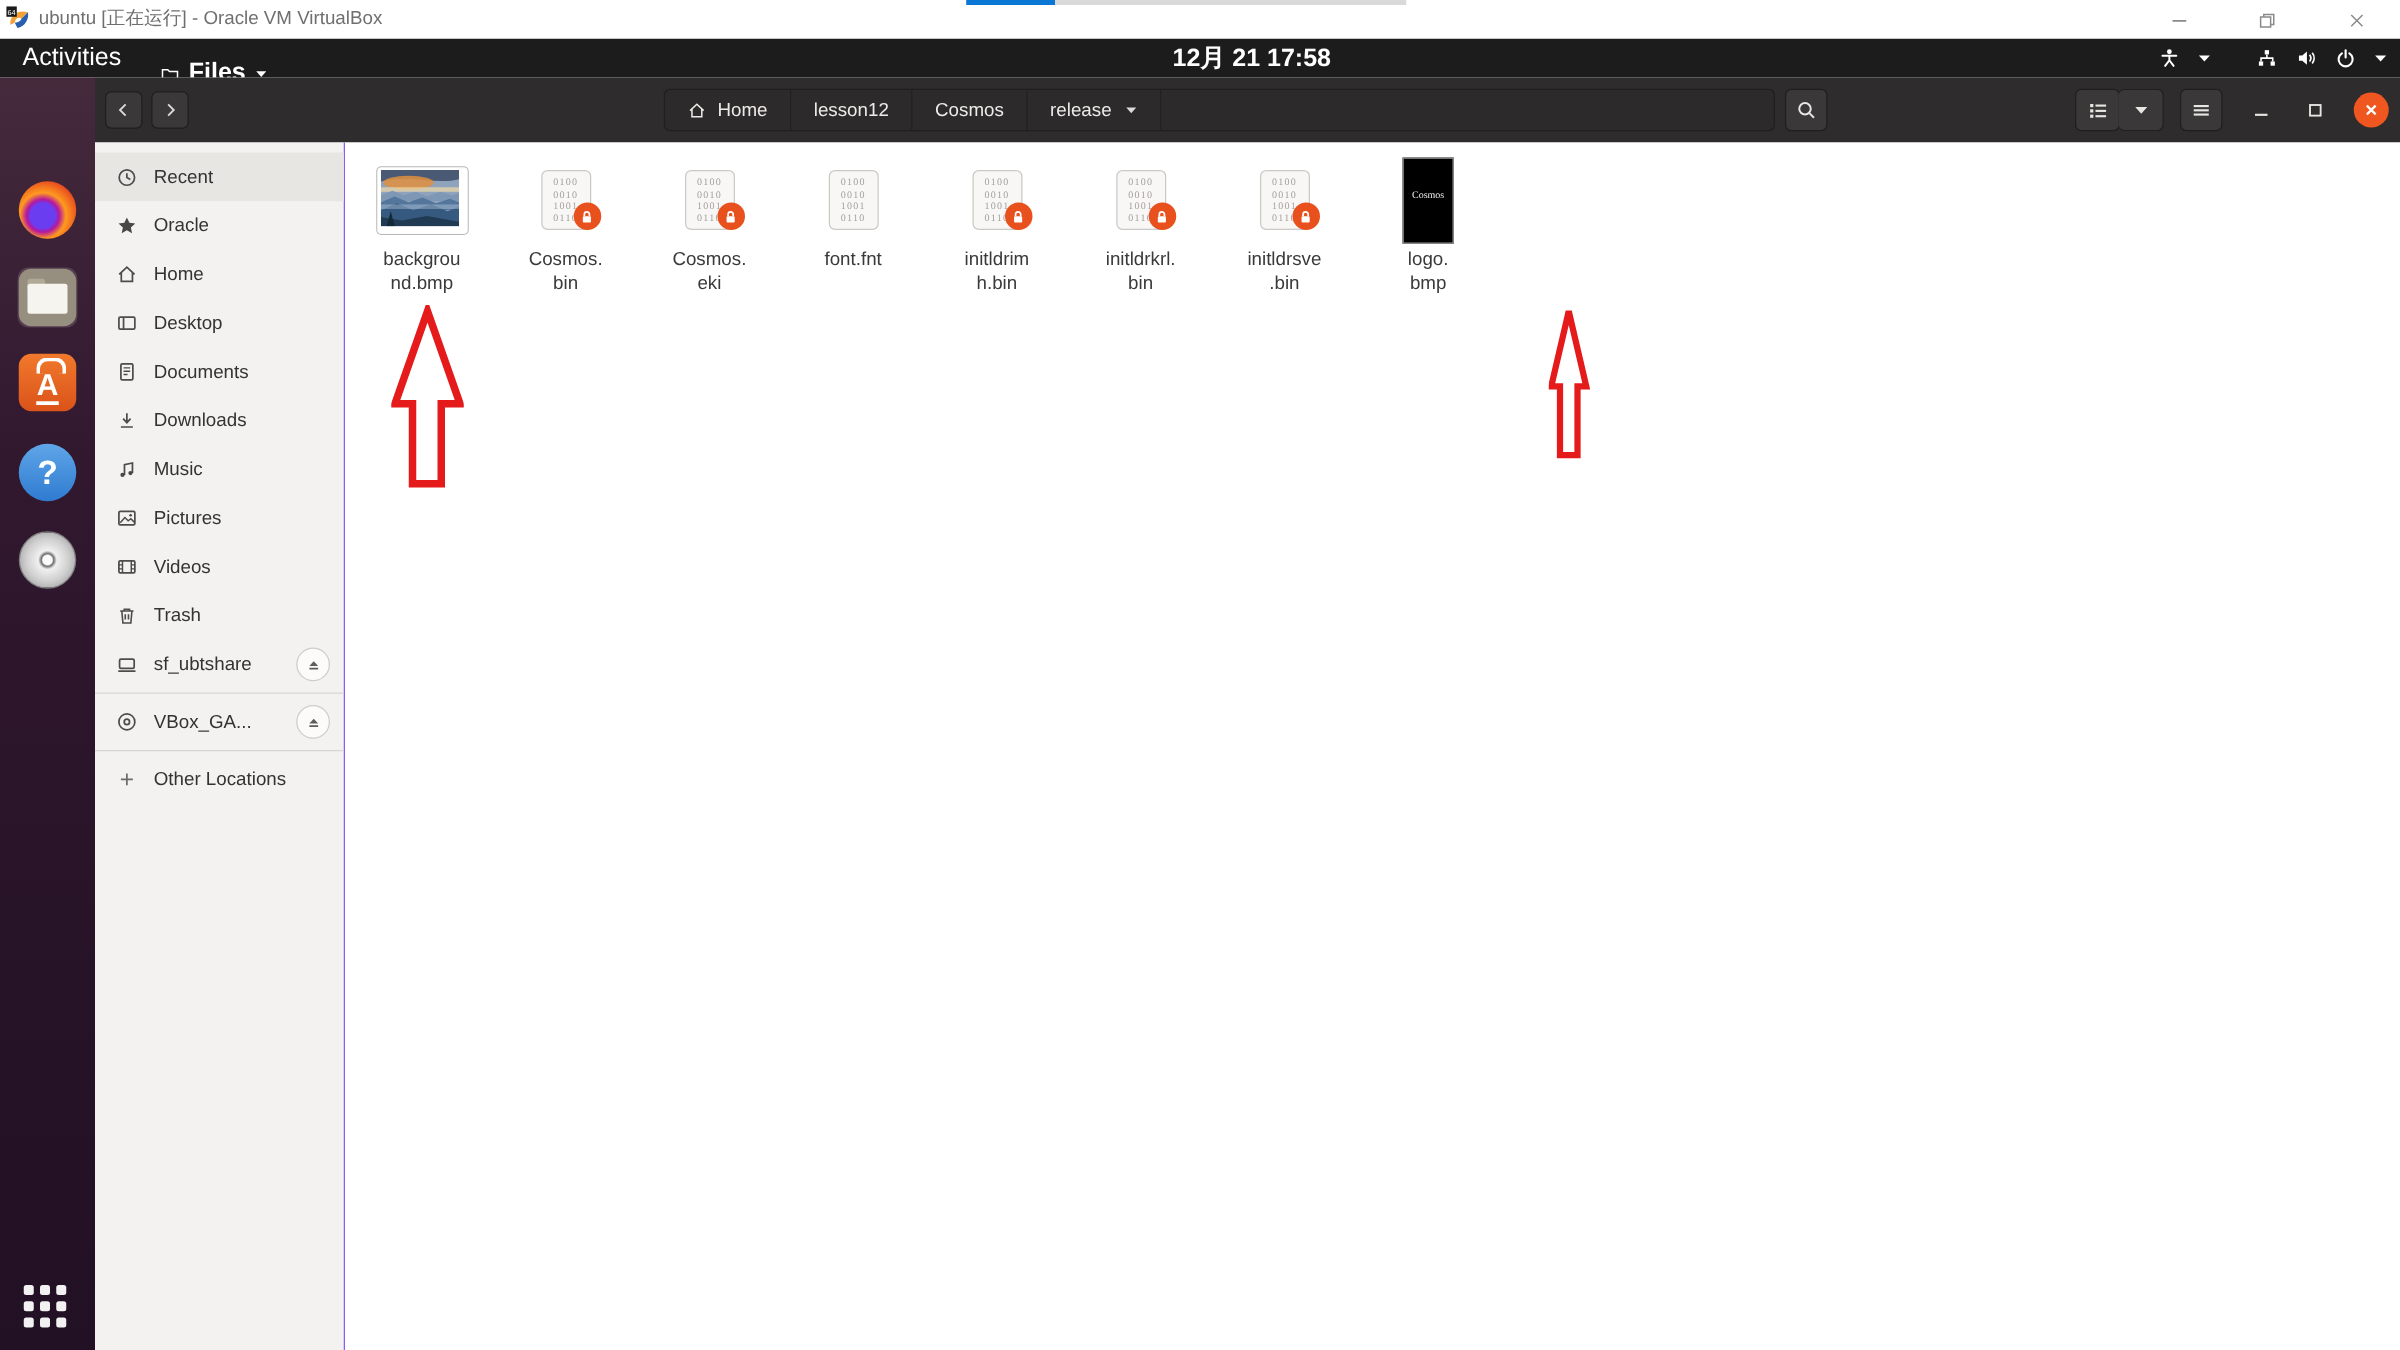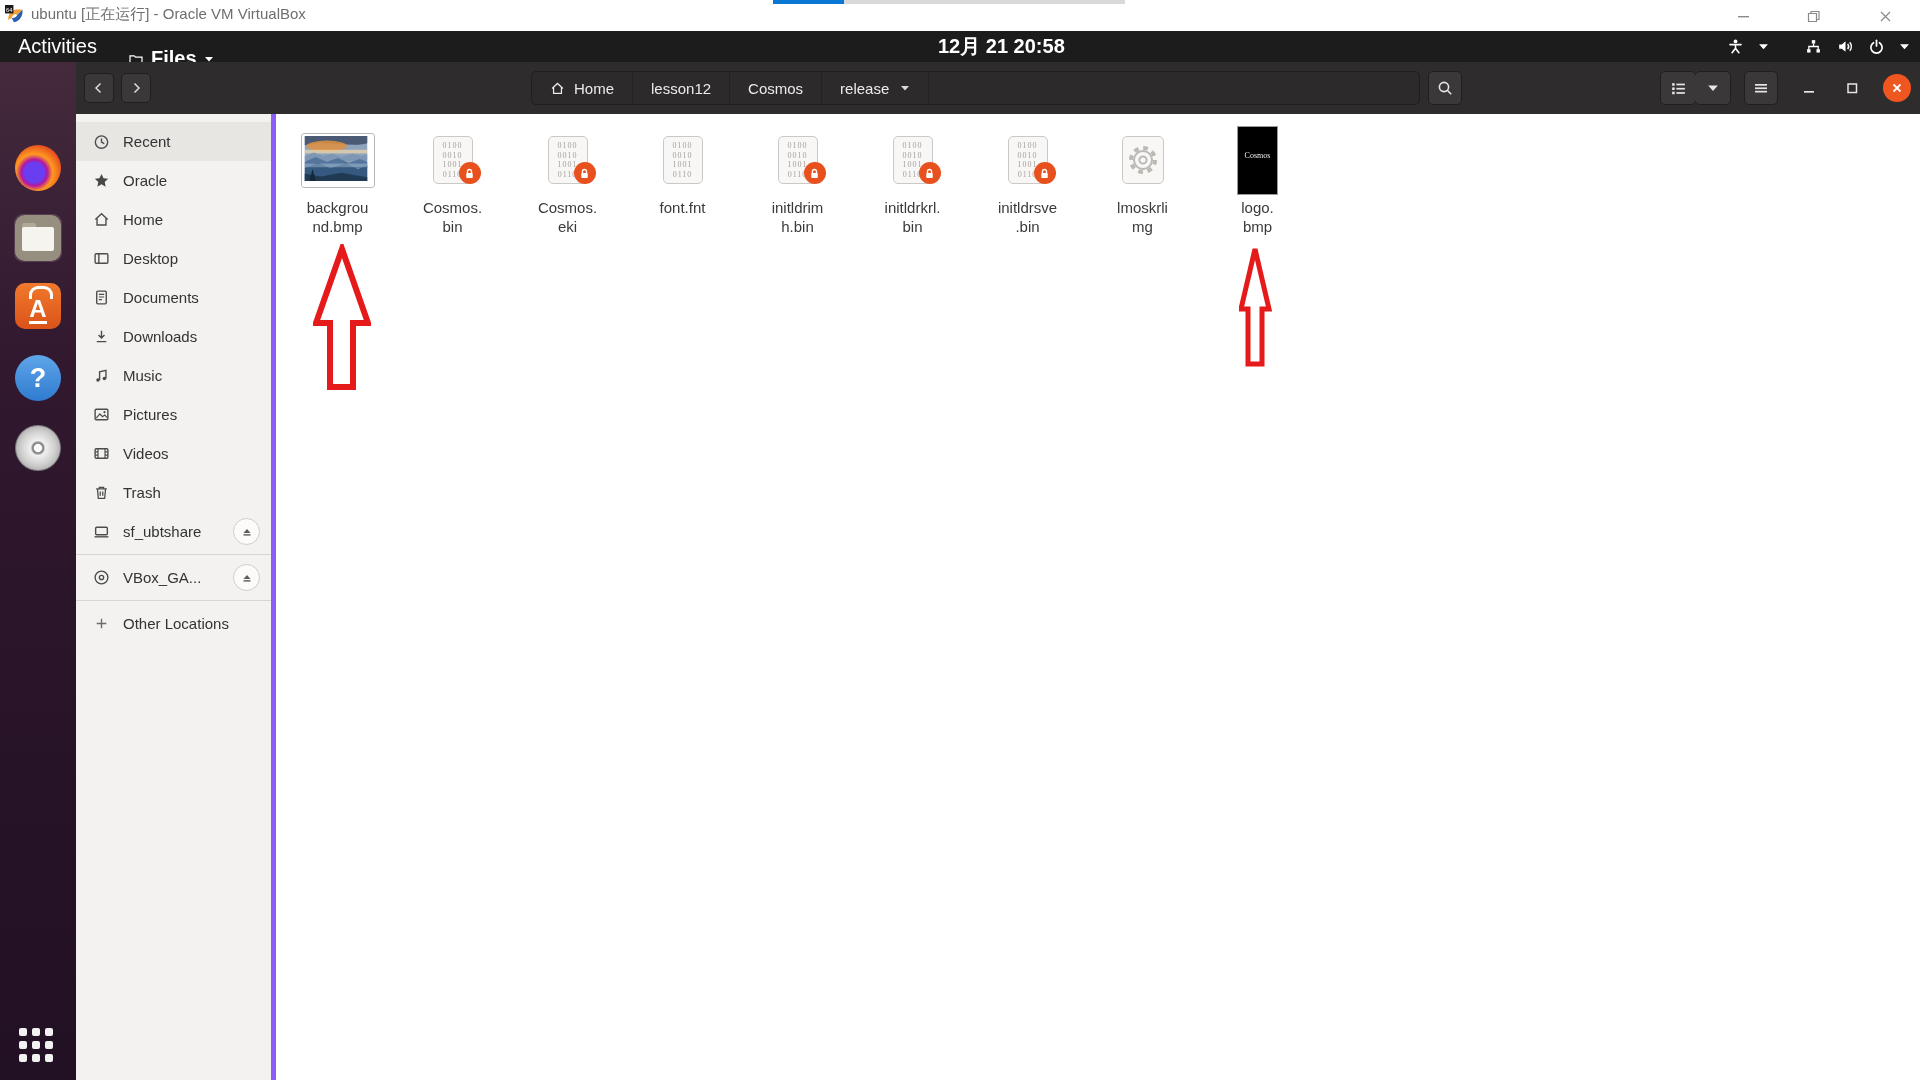--- a/index.html
+++ b/index.html
@@ -47,21 +47,21 @@
   .pathbar{position:absolute;left:455px;top:9px;width:889px;height:34px;background:#2c2a2a;border:1px solid #201e1e;border-radius:5px;display:flex;box-sizing:border-box;}
   .crumb{display:flex;align-items:center;gap:9px;padding:0 18px;color:#edebe9;font-size:15px;border-right:1px solid #232121;}
   .crumb .caret{margin-left:2px;}
   .sqbtn{position:absolute;top:9px;height:34px;background:#3a3838;border:1px solid #201e1e;border-radius:5px;display:flex;align-items:center;justify-content:center;box-sizing:border-box;}
   .winctl{position:absolute;top:12px;width:28px;height:28px;display:flex;align-items:center;justify-content:center;}
   .closebtn{background:#f0561f;border-radius:50%;}
 
   .body{position:absolute;left:0;top:52px;width:1844px;height:966px;display:flex;}
 
   
-  .sidebar{width:200px;height:966px;background:#f3f2f1;border-right:5px solid #8b5cf6;box-sizing:border-box;padding-top:8px;flex:0 0 auto;}
+  .sidebar{width:200px;height:966px;background:#f3f2f1;border-right:1px solid #8b5cf6;box-sizing:border-box;padding-top:8px;flex:0 0 auto;}
   .srow{height:39px;display:flex;align-items:center;gap:13px;padding-left:17px;font-size:15px;color:#333;}
   .srow.selected{background:#e8e6e3;}
   .srow .sicon{width:17px;height:17px;color:#4c4c4c;flex:0 0 auto;display:flex;}
   .eject{margin-left:auto;margin-right:11px;width:27px;height:27px;border-radius:50%;border:1px solid #cfcdca;background:#fcfbfa;display:flex;align-items:center;justify-content:center;box-sizing:border-box;}
   .ssep{height:1px;background:#d8d6d3;margin:3px 0;}
 
   
   .main{flex:1;position:relative;background:#fff;}
   .grid{position:absolute;left:4px;top:10px;display:flex;}
   .cell{width:115px;display:flex;flex-direction:column;align-items:center;}
@@ -114,21 +114,21 @@
     <div class="activities">Activities</div>
     <div class="appmenu">
       <svg width="16" height="16" viewBox="0 0 16 16">
         <path d="M2 4.8 H6.2 L7.6 6.2 H14 V12.4 H2 Z" fill="none" stroke="#fff" stroke-width="1.2"></path>
         </svg>
       <span>Files</span>
       <svg width="10" height="8" viewBox="0 0 10 8">
           <path d="M1 2 L5 6.5 L9 2 Z" fill="#fff"></path>
         </svg>
     </div>
-    <div class="clock">12月 21 20:58</div>
+    <div class="clock">12月 21 17:58</div>
     <div class="status">
       <svg width="17" height="17" viewBox="0 0 16 16">
         <circle cx="8" cy="3.2" r="1.8" fill="#fff"></circle>
         <path d="M2.8 6.2 H13.2 M8 6.2 V9.6 M8 9.6 L4.8 13.8 M8 9.6 L11.2 13.8" stroke="#fff" stroke-width="1.5" stroke-linecap="round" fill="none"></path>
         </svg>
       <svg width="11" height="9" viewBox="0 0 10 8">
           <path d="M1 2 L5 6.5 L9 2 Z" fill="#fff"></path>
         </svg>
       <span style="width:8px"></span>
       <svg width="17" height="17" viewBox="0 0 16 16">
@@ -544,35 +544,20 @@
                     </svg>
                 </div>
               </div>
             </div>
             <div class="fname">
               <div>initldrsve</div>
                 <div>.bin</div>
             </div>
           </div>
 
-          <div class="cell">
-            <div class="iconzone">
-              <div class="gearicon">
-                <svg width="34" height="34" viewBox="0 0 34 34">
-                  <circle cx="17" cy="17" r="12" fill="none" stroke="#bcb9b5" stroke-width="4" stroke-dasharray="4.7 4.7"></circle>
-                  <circle cx="17" cy="17" r="9" fill="none" stroke="#bcb9b5" stroke-width="2"></circle>
-                  <circle cx="17" cy="17" r="3.6" fill="none" stroke="#bcb9b5" stroke-width="2"></circle>
-                </svg>
-              </div>
-            </div>
-            <div class="fname">
-              <div>lmoskrli</div>
-                <div>mg</div>
-            </div>
-          </div>
 
           <div class="cell">
             <div class="iconzone" style="height:72px">
               <div class="logothumb">
                 <div class="ltext">Cosmos</div>
               </div>
             </div>
             <div class="fname">
               <div>logo.</div>
                 <div>bmp</div>

